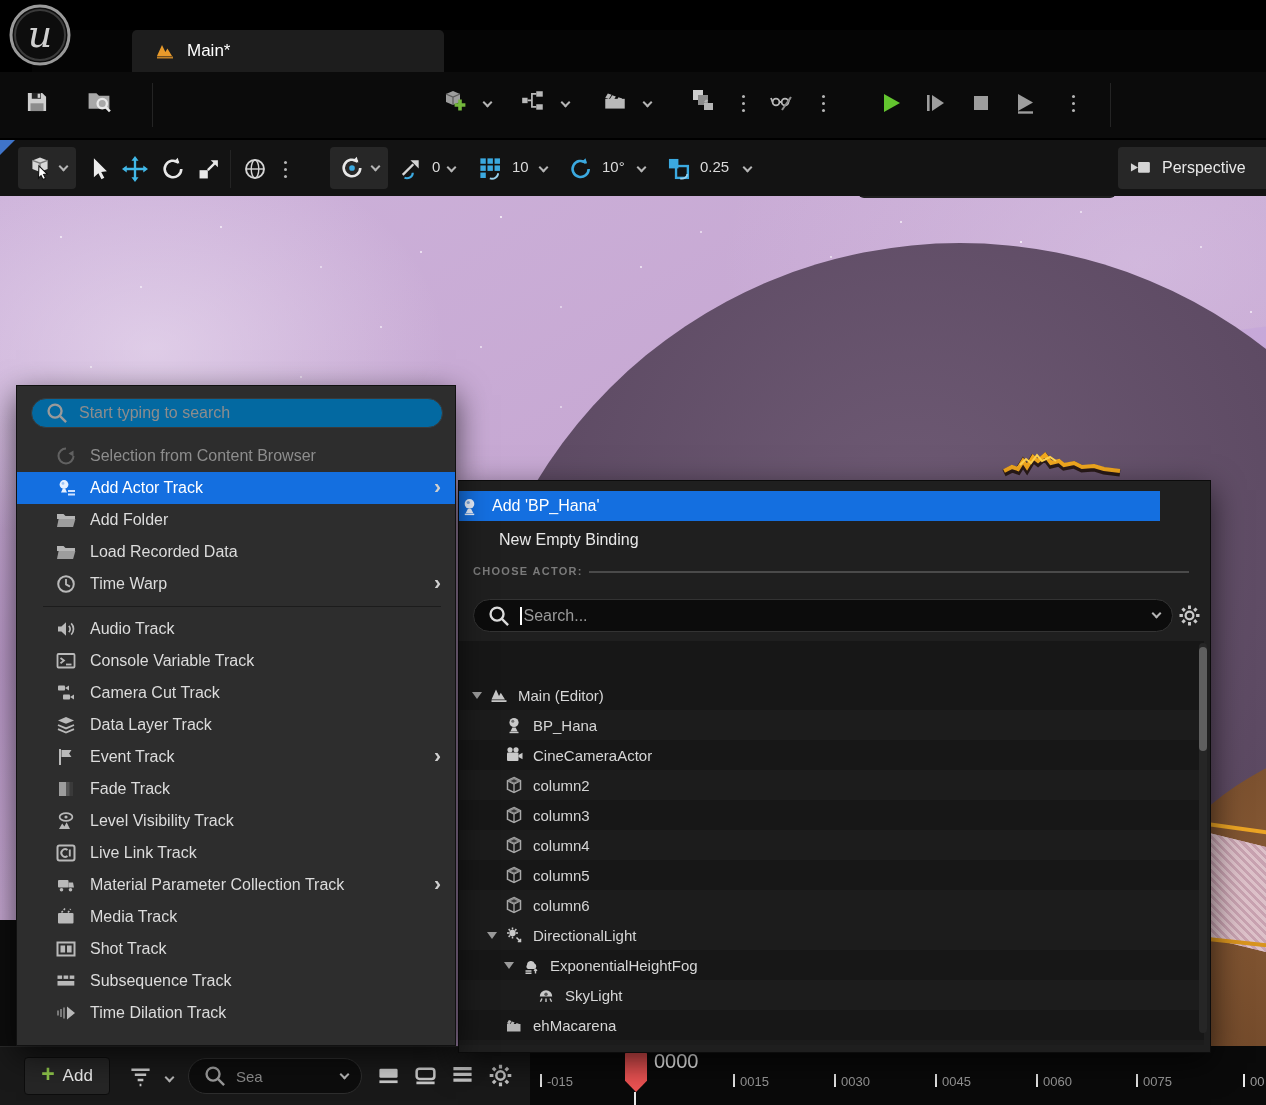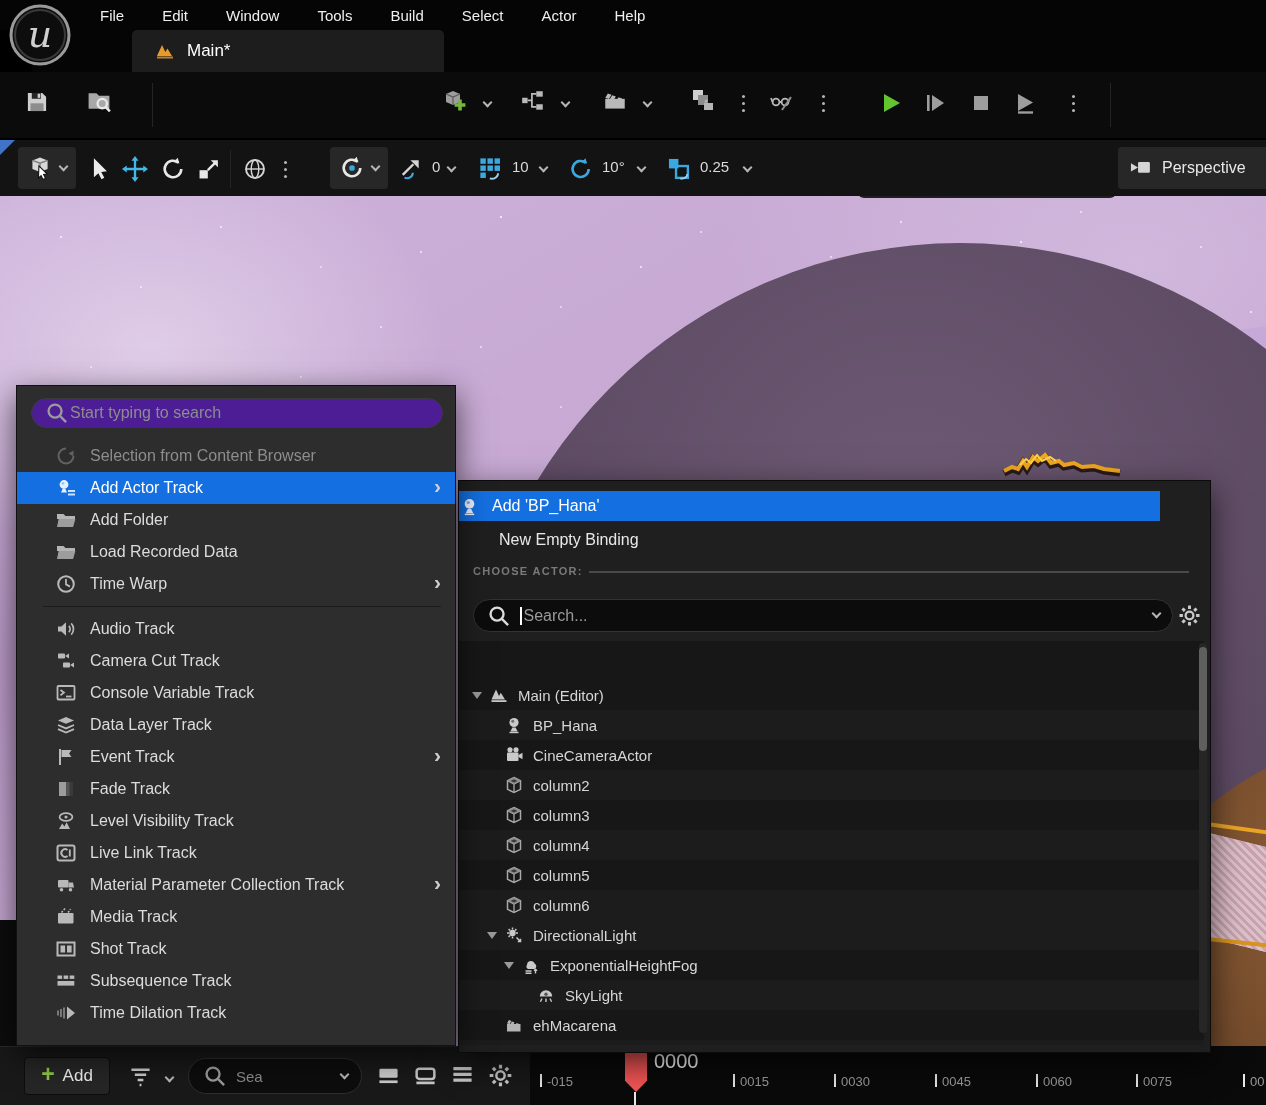--- a/index.html
+++ b/index.html
@@ -59,22 +59,22 @@
   #ground { position:absolute; left:1205px; top:618px; width:61px; height:150px;
     clip-path:polygon(0 12%, 100% 22%, 100% 92%, 0 82%);
     background:repeating-linear-gradient(45deg,#ddc1c9 0 3px,#c8a2b0 3px 6px),#d4b6c0; }
   #ground-top { position:absolute; left:1203px; top:630px; width:66px; height:4px; background:#eba424; transform:rotate(8deg); }
   #ground-bot { position:absolute; left:1203px; top:744px; width:66px; height:4px; background:#d8941e; transform:rotate(6deg); }
   #seq-left-strip { position:absolute; left:0; top:724px; width:16px; height:126px; background:#0d0d0d; }
 
   
   #track-menu { position:absolute; left:16px; top:385px; width:440px; height:661px; background:#2d2d2d;
     border:1px solid #111; box-shadow:0 10px 30px rgba(0,0,0,.65); z-index:30; }
-  #tm-search { position:absolute; left:14px; top:12px; width:412px; height:30px; background:#4c1d95;
-    border:1px solid #3a3a3a; border-radius:15px; display:flex; align-items:center; padding:0 12px; }
+  #tm-search { position:absolute; left:14px; top:12px; width:412px; height:30px; background:#0369a1;
+    border:1px solid #3a3a3a; border-radius:15px; display:flex; align-items:center; gap:9px; padding:0 12px; }
   #tm-search input { flex:1; background:transparent; border:none; outline:none; color:#d8d8d8; font-size:16px; font-family:"Liberation Sans",sans-serif; }
   #tm-search input::placeholder { color:#8d8d8d; }
   #tm-items { position:absolute; left:0; top:54px; width:438px; }
   .menu-row { height:32px; display:flex; align-items:center; padding-left:38px; position:relative; }
   .menu-row .mi-icon svg { width:22px; height:22px; }
   .mi-label { margin-left:13px; font-size:16px; color:#dcdcdc; }
   .menu-row.disabled .mi-label { color:#8d8d8d; }
   .menu-row.disabled .mi-icon { opacity:.55; }
   .menu-row.selected { background:#146fe0; }
   .menu-row.selected .mi-label { color:#ffffff; }
@@ -130,30 +130,20 @@
   #playhead { position:absolute; left:95px; top:6px; width:22px; height:40px; background:#f05454; border-radius:2px 2px 0 0;
     clip-path:polygon(0 0,100% 0,100% 72%,50% 100%,0 72%); }
   #playhead-label { position:absolute; left:124px; top:4px; color:#ffffff; font-size:20px; }
   #playhead-line { position:absolute; left:104px; top:46px; width:2px; height:13px; background:#e8e8e8; }
 </style>
 </head>
 <body>
 
 <div id="root">
 
-  <div id="header">
-      <div class="mb-item">File</div>
-      <div class="mb-item">Edit</div>
-      <div class="mb-item">Window</div>
-      <div class="mb-item">Tools</div>
-      <div class="mb-item">Build</div>
-      <div class="mb-item">Select</div>
-      <div class="mb-item">Actor</div>
-      <div class="mb-item">Help</div>
-    </div>
   <div id="logo"><svg viewBox="0 0 66 66">
         <circle cx="33" cy="33" r="29" fill="#0d0d0d" stroke="#9a9a9a" stroke-width="3"></circle>
         <circle cx="33" cy="33" r="25" fill="none" stroke="#3a3a3a" stroke-width="2"></circle>
         <text x="33" y="45" font-size="38" font-family="DejaVu Serif, serif" font-style="italic" fill="#cfcfcf" text-anchor="middle">u</text>
       </svg></div>
 
   <div id="tabrow">
     <div id="tab">
       <span class="icn"><svg viewBox="0 0 22 22">
             <path d="M3 16 L8 5 l3.4 7 2-3.5 4.6 7.5z" fill="#e89a2b"></path>
@@ -401,36 +391,36 @@
         <div class="menu-sep"></div>
         <div class="menu-row">
           <span class="mi-icon icn"><svg viewBox="0 0 22 22">
               <path d="M3 8.5v5h3.4l4.6 4.2V4.3L6.4 8.5z" fill="#b9b9b9"></path>
               <path d="M13.8 7.8a4.5 4.5 0 0 1 0 6.4M16.2 5.4a8 8 0 0 1 0 11.2" fill="none" stroke="#b9b9b9" stroke-width="1.7"></path>
             </svg></span>
           <span class="mi-label">Audio Track</span>
         </div>
         <div class="menu-row">
           <span class="mi-icon icn"><svg viewBox="0 0 22 22">
+              <rect x="2.5" y="4" width="17" height="13.5" rx="1" fill="none" stroke="#b9b9b9" stroke-width="1.8"></rect>
+              <path d="M5.5 8l3.4 2.6-3.4 2.6" fill="none" stroke="#b9b9b9" stroke-width="1.8"></path>
+              <path d="M11 14.5h5.5" stroke="#b9b9b9" stroke-width="1.8"></path>
+            </svg></span>
+          <span class="mi-label">Console Variable Track</span>
+        </div>
+        <div class="menu-row">
+          <span class="mi-icon icn"><svg viewBox="0 0 22 22">
               <g fill="#b9b9b9">
                 <rect x="3" y="3.5" width="7" height="5" rx=".8"></rect>
                 <path d="M10 6l4-2.5v5z"></path>
                 <rect x="8" y="12.5" width="7" height="5" rx=".8"></rect>
                 <path d="M15 15l4-2.5v5z"></path>
               </g>
             </svg></span>
           <span class="mi-label">Camera Cut Track</span>
-        </div>
-        <div class="menu-row">
-          <span class="mi-icon icn"><svg viewBox="0 0 22 22">
-              <rect x="2.5" y="4" width="17" height="13.5" rx="1" fill="none" stroke="#b9b9b9" stroke-width="1.8"></rect>
-              <path d="M5.5 8l3.4 2.6-3.4 2.6" fill="none" stroke="#b9b9b9" stroke-width="1.8"></path>
-              <path d="M11 14.5h5.5" stroke="#b9b9b9" stroke-width="1.8"></path>
-            </svg></span>
-          <span class="mi-label">Console Variable Track</span>
         </div>
         <div class="menu-row">
           <span class="mi-icon icn"><svg viewBox="0 0 22 22">
               <path d="M11 3l8 3.4L11 9.8 3 6.4z" fill="#b9b9b9"></path>
               <path d="M3 11l8 3.4 8-3.4M3 15.2l8 3.4 8-3.4" fill="none" stroke="#b9b9b9" stroke-width="1.8"></path>
             </svg></span>
           <span class="mi-label">Data Layer Track</span>
         </div>
         <div class="menu-row">
           <span class="mi-icon icn"><svg viewBox="0 0 22 22">

